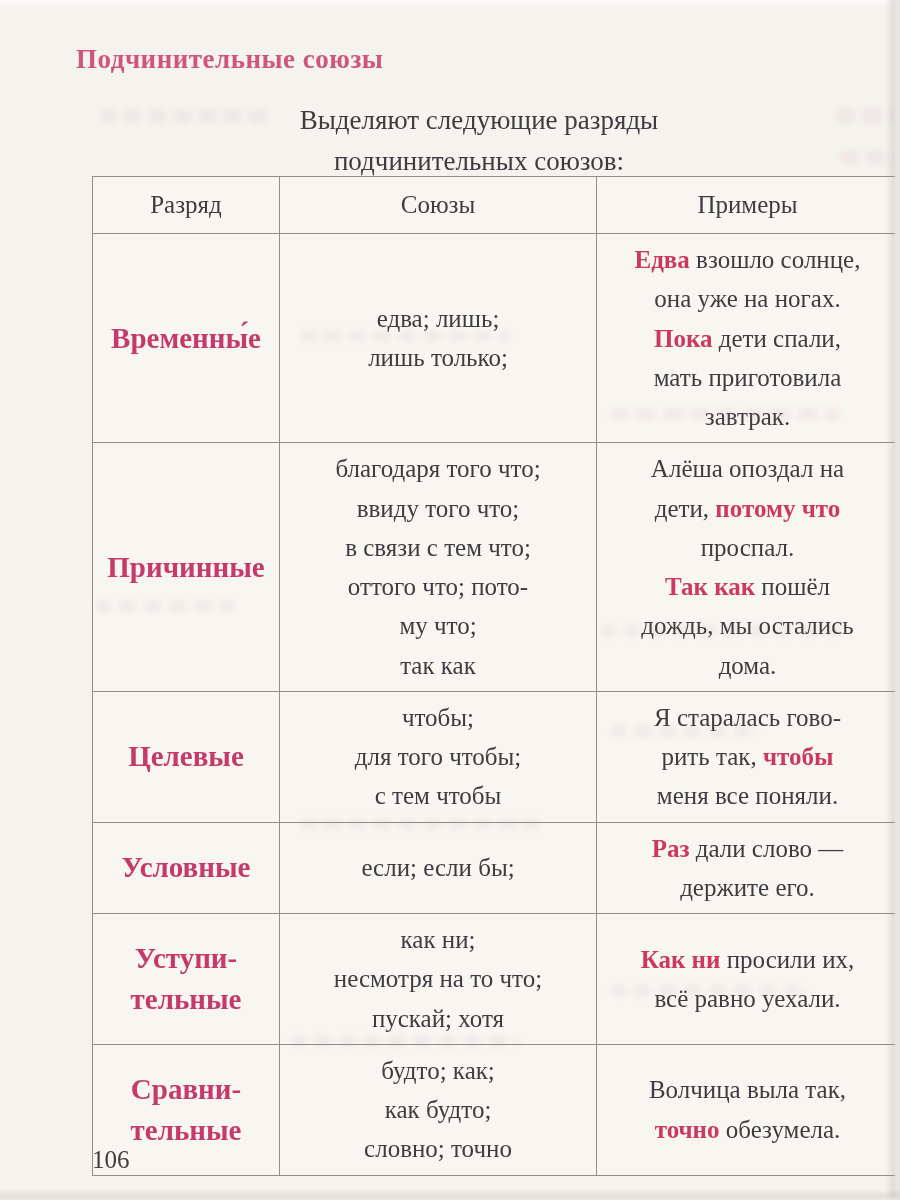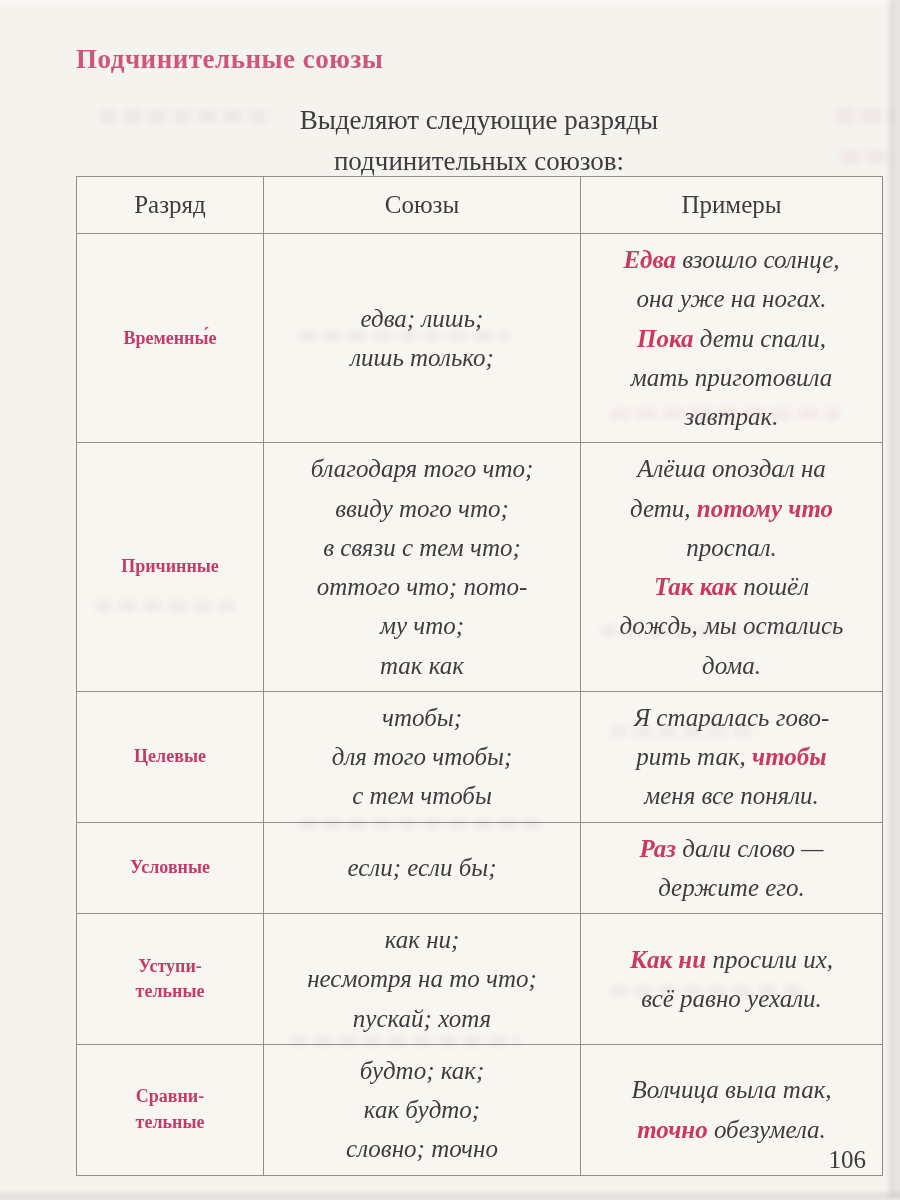--- a/index.html
+++ b/index.html
@@ -25,49 +25,49 @@
     position:absolute;top:44px;left:76px;width:806px;
     text-align:left;font-size:27px;font-weight:bold;
     color:var(--title-pink);letter-spacing:.5px;
   }
   .subtitle{
     position:absolute;top:100px;left:76px;width:806px;
     text-align:center;font-size:27px;line-height:41px;color:var(--ink);
   }
 
   .gtable{
-    position:absolute;top:176px;left:76px;width:807px;
+    position:absolute;top:176px;left:92px;width:807px;
     border:1.6px solid var(--line);
     background:rgba(250,248,244,.6);
   }
   .trow{
     display:grid;
     grid-template-columns:186px 317px 1fr;
   }
   .trow + .trow, #tbody .trow{border-top:1.6px solid var(--line);}
   .cell{
     display:flex;flex-direction:column;justify-content:center;align-items:center;
     text-align:center;padding:6px 4px;min-width:0;
   }
   .cell + .cell{border-left:1.6px solid var(--line);}
   .thead{min-height:56px;}
   .hcell{font-size:25px;color:var(--ink);justify-content:center;}
-  .cat-cell{font-size:18px;font-weight:bold;color:var(--cat-pink);line-height:1.4;}
-  .conj-cell,.ex-cell{font-size:25px;font-style:italic;line-height:1.57;}
+  .cat-cell{font-size:29px;font-weight:bold;color:var(--cat-pink);line-height:1.4;}
+  .conj-cell,.ex-cell{font-size:25px;line-height:1.57;}
   .ex-cell .hl{color:var(--hl-pink);font-weight:bold;}
   #tbody .trow:nth-child(1){min-height:199px;}
   #tbody .trow:nth-child(2){min-height:234px;}
   #tbody .trow:nth-child(3){min-height:127px;}
   #tbody .trow:nth-child(4){min-height:88px;}
   #tbody .trow:nth-child(5){min-height:122px;}
   #tbody .trow:nth-child(6){min-height:126px;}
 
   .pagenum{
-    position:absolute;top:1146px;left:60px;width:806px;
-    text-align:right;font-size:25px;color:var(--ink);
+    position:absolute;top:1146px;left:92px;width:806px;
+    text-align:left;font-size:25px;color:var(--ink);
   }
 
   
   .smudge{position:absolute;filter:blur(2.5px);opacity:.5;border-radius:5px;pointer-events:none;}
   .smudge.gray{background:repeating-linear-gradient(90deg,rgba(125,118,125,.14) 0 15px,rgba(125,118,125,.03) 15px 25px);}
   .smudge.pink{background:repeating-linear-gradient(90deg,rgba(198,110,145,.16) 0 18px,rgba(198,110,145,.04) 18px 27px);}
   .scan-right{position:absolute;top:0;right:0;width:15px;height:100%;
     background:linear-gradient(90deg,rgba(0,0,0,0),rgba(150,146,140,.22) 55%,#e7e5e1 75%);pointer-events:none;}
   .scan-bottom{position:absolute;left:0;bottom:0;width:100%;height:11px;
     background:linear-gradient(180deg,rgba(0,0,0,0),rgba(150,146,140,.18) 60%,#e9e7e3);pointer-events:none;}

